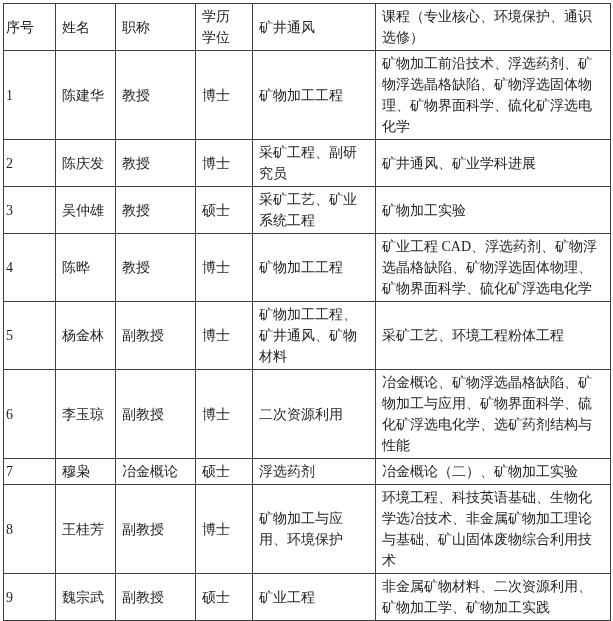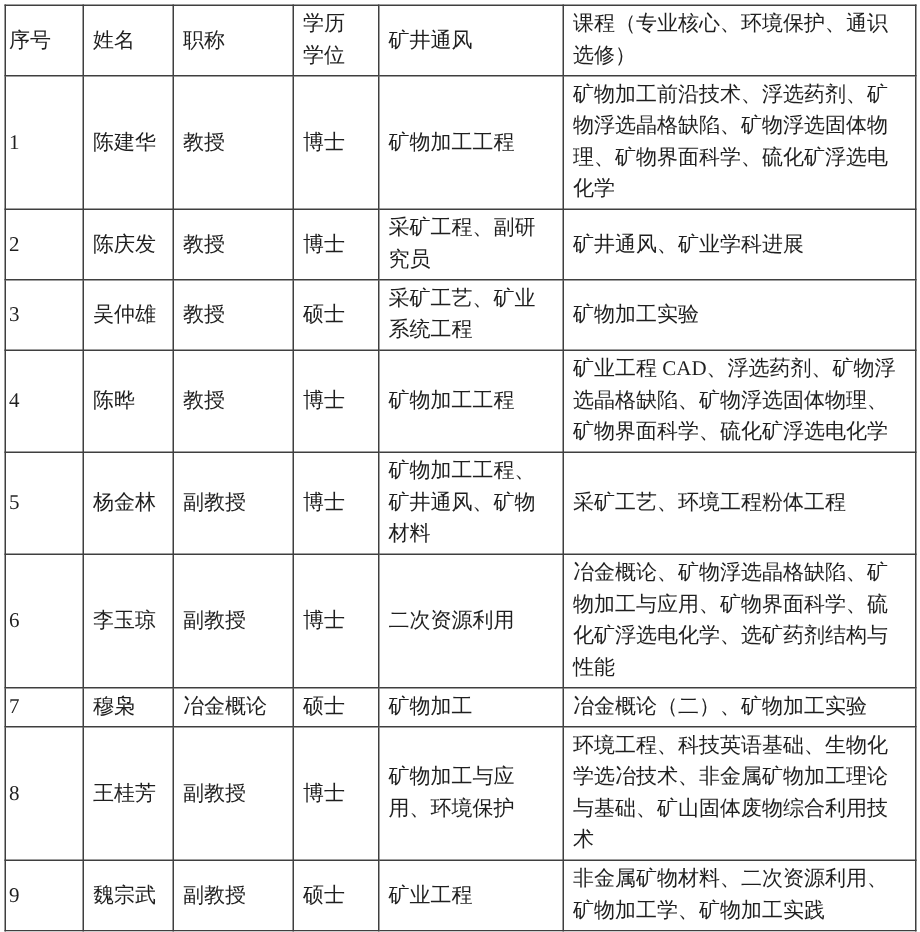--- a/index.html
+++ b/index.html
@@ -104,21 +104,21 @@
         <td class="c2">副教授</td>
         <td class="c3">博士</td>
         <td class="c4">二次资源利用</td>
         <td class="c5">冶金概论、矿物浮选晶格缺陷、矿物加工与应用、矿物界面科学、硫化矿浮选电化学、选矿药剂结构与性能</td>
       </tr>
       <tr>
         <td class="c0">7</td>
         <td class="c1">穆枭</td>
         <td class="c2">冶金概论</td>
         <td class="c3">硕士</td>
-        <td class="c4">矿物加工</td>
+        <td class="c4">浮选药剂</td>
         <td class="c5">冶金概论（二）、矿物加工实验</td>
       </tr>
       <tr>
         <td class="c0">8</td>
         <td class="c1">王桂芳</td>
         <td class="c2">副教授</td>
         <td class="c3">博士</td>
         <td class="c4">矿物加工与应用、环境保护</td>
         <td class="c5">环境工程、科技英语基础、生物化学选冶技术、非金属矿物加工理论与基础、矿山固体废物综合利用技术</td>
       </tr>

